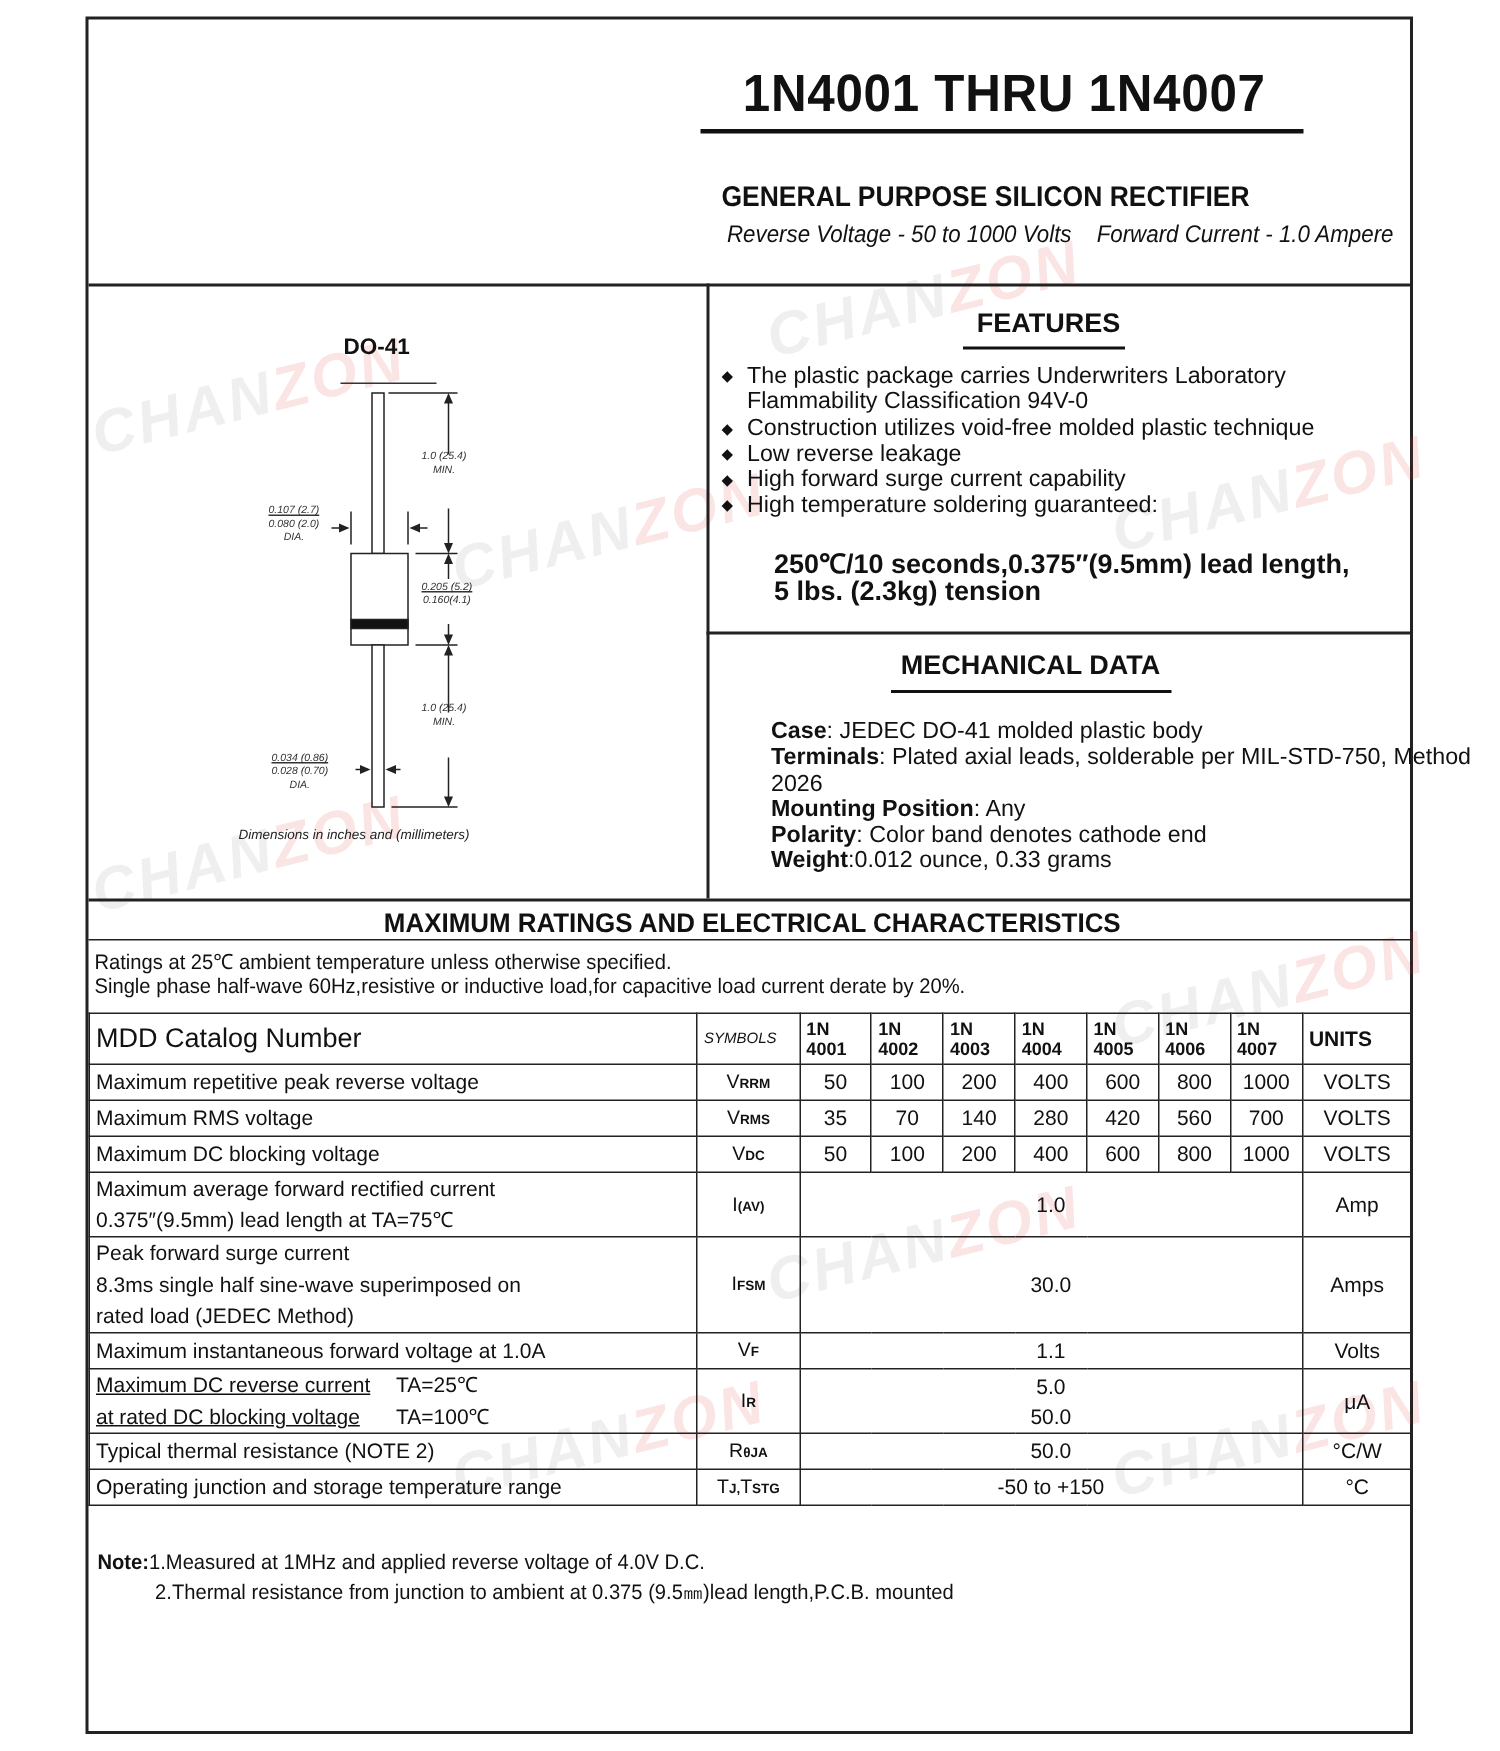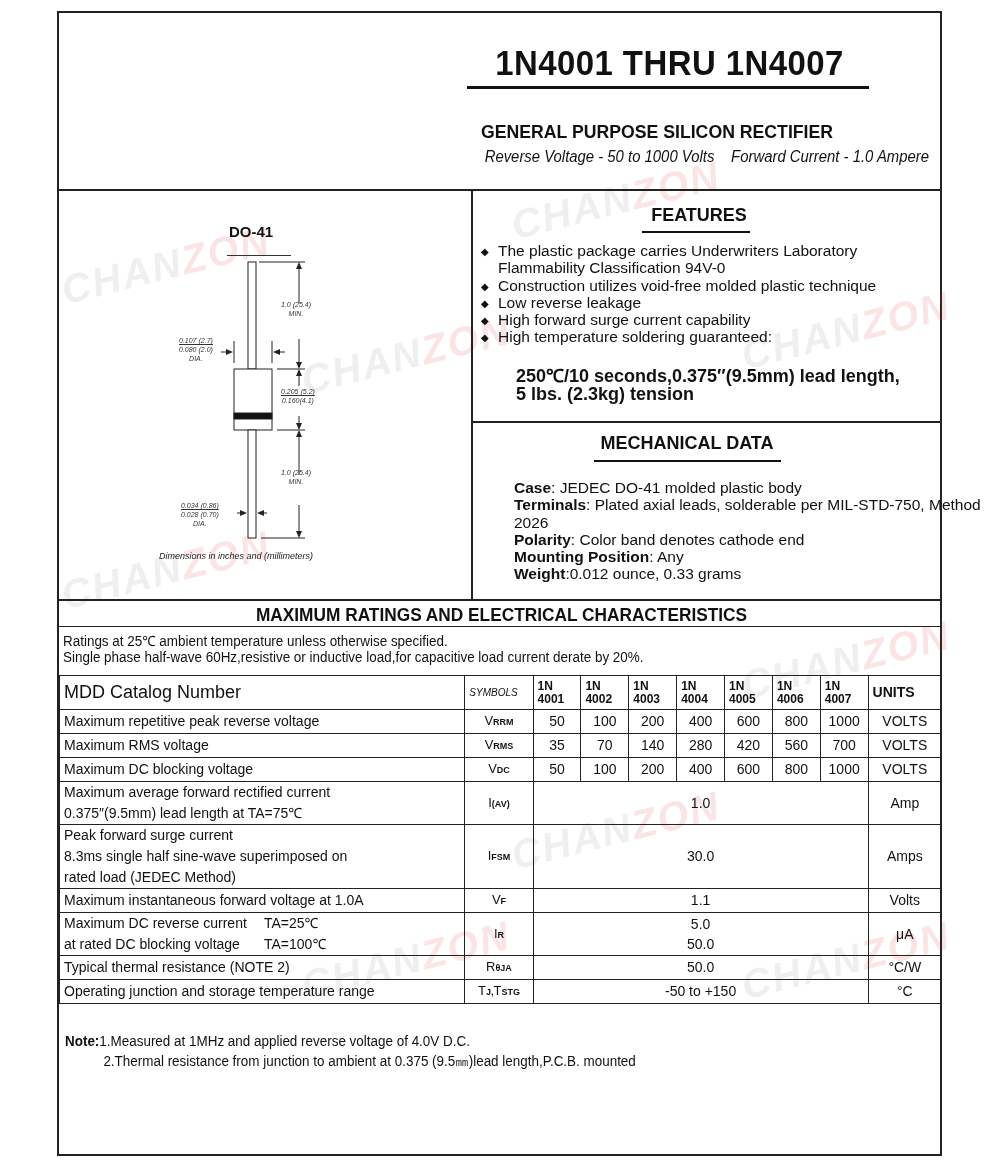--- a/index.html
+++ b/index.html
@@ -49,21 +49,21 @@
   table.spec td.desc { width: 398px; text-align: left; }
   table.spec td.sym { width: 67px; text-align: center; font-size: 13px; }
   table.spec td.val { width: 47px; text-align: center; }
   table.spec td.unit { width: 72px; text-align: center; }
   table.spec td.span { text-align: center; }
   table.spec tr.head td { font-weight: bold; font-size: 12px; line-height: 13px; height: 34px; text-align: left; }
   table.spec tr.head td.desc { font-weight: normal; font-size: 18px; text-align: left; }
   table.spec tr.head td.sym { font-weight: normal; font-style: italic; font-size: 10px; }
   table.spec tr.head td.unit { font-size: 14px; }
   .sub { font-size: 9px; font-weight: bold; }
-  .ta { display: inline-block; width: 120px; }
+  .ta { display: inline-block; width: 120px; text-decoration: underline; }
 
   .note { position: absolute; left: 6px; top: 1018px; font-size: 14px; line-height: 20px; transform: scaleX(0.96); transform-origin: left; }
   .note b { font-weight: bold; }
   .note .n2 { padding-left: 40px; display: block; }
 </style>
 </head>
 <body>
 
 <div class="sheet">
 
@@ -155,22 +155,22 @@
   <div class="feat-extra" style="top:355px;">
     <div>250℃/10 seconds,0.375″(9.5mm) lead length,</div>
     <div>5 lbs. (2.3kg) tension</div>
   </div>
 
   <div class="sec-title" style="left:508px; top:420px; width:240px;">MECHANICAL DATA</div>
   <div class="sec-rule" style="left:535px; top:447px; width:187px;"></div>
   <div class="mech">
     <div><b>Case</b><span>: JEDEC DO-41 molded plastic body</span></div>
     <div><b>Terminals</b><span>: Plated axial leads, solderable per MIL-STD-750, Method 2026</span></div>
+    <div><b>Mounting Position</b><span>: Any</span></div>
     <div><b>Polarity</b><span>: Color band denotes cathode end</span></div>
-    <div><b>Mounting Position</b><span>: Any</span></div>
     <div><b>Weight</b><span>:0.012 ounce, 0.33 grams</span></div>
   </div>
 
   <div class="rat-title">MAXIMUM RATINGS AND ELECTRICAL CHARACTERISTICS</div>
   <div class="rat-notes">
     <div>Ratings at 25℃ ambient temperature unless otherwise specified.</div>
     <div>Single phase half-wave 60Hz,resistive or inductive load,for capacitive load current derate by 20%.</div>
   </div>
 
   <table class="spec">

